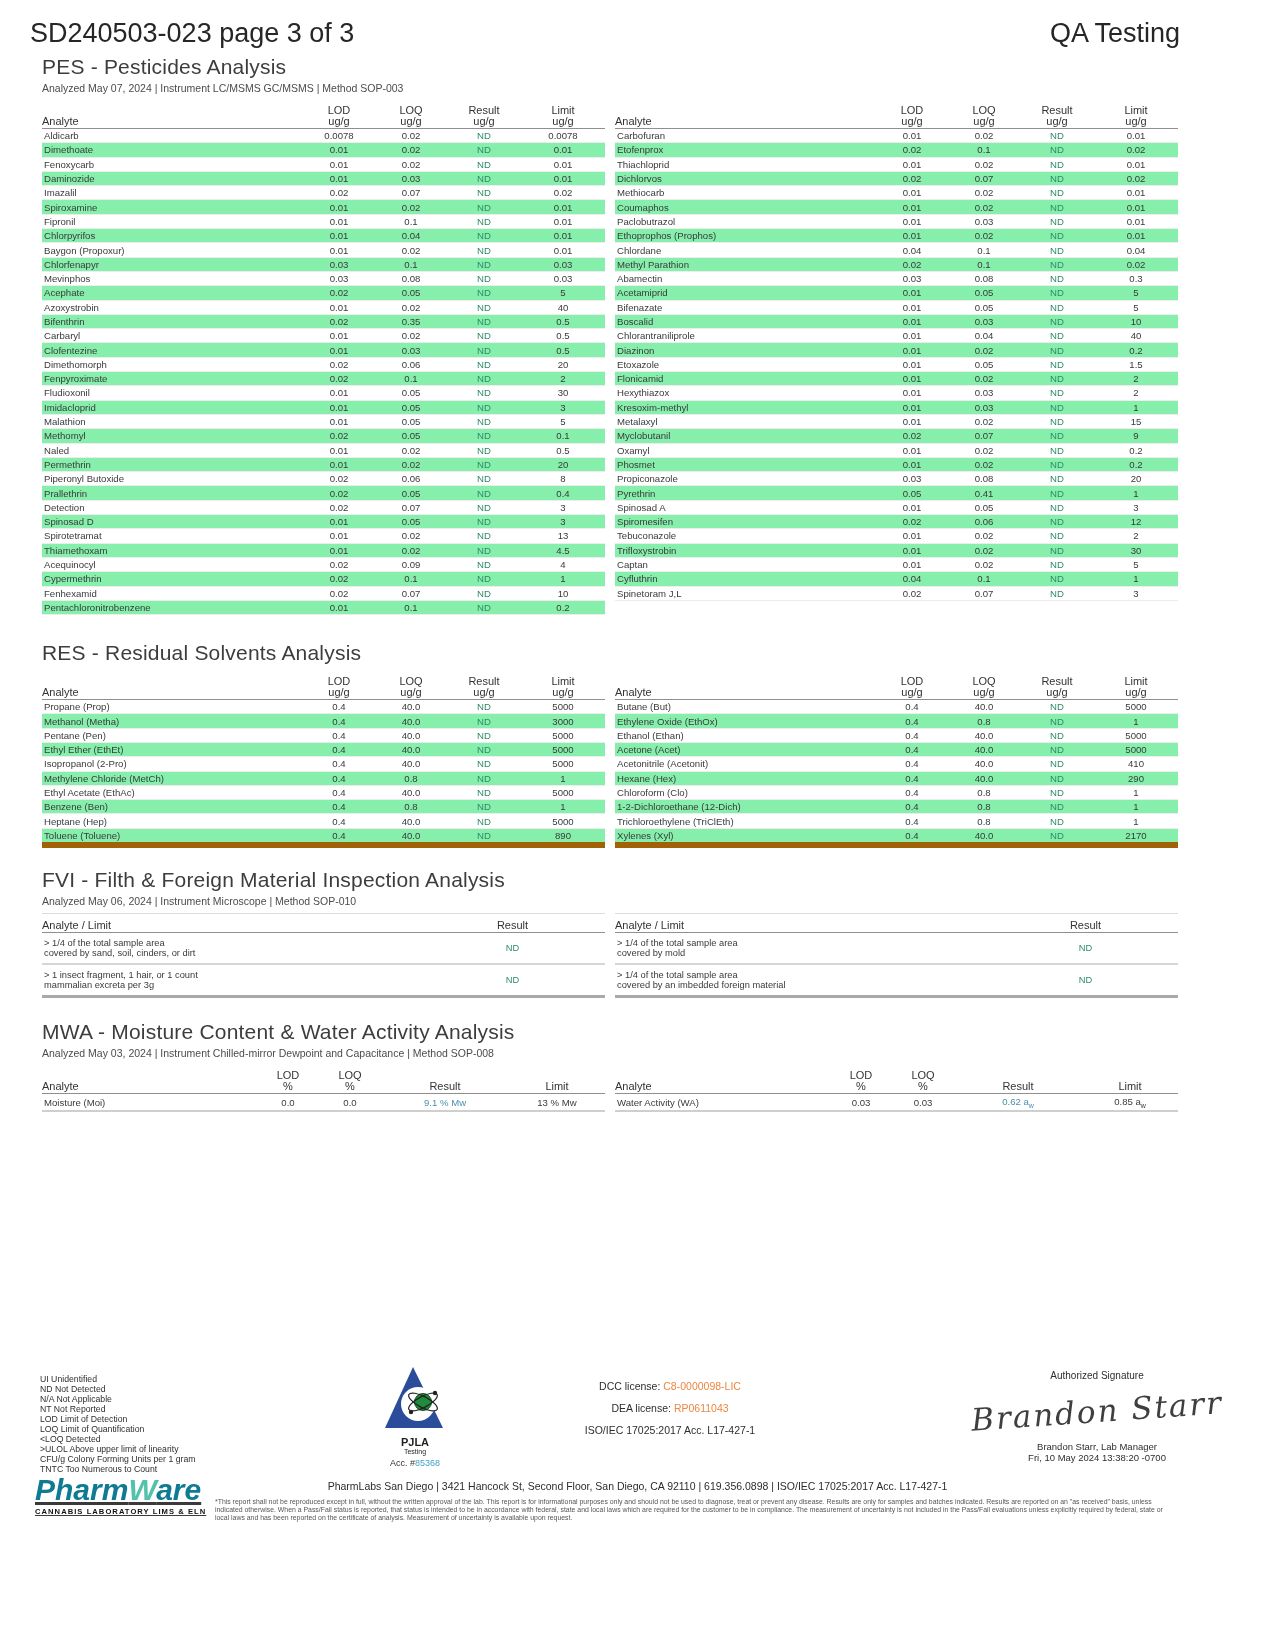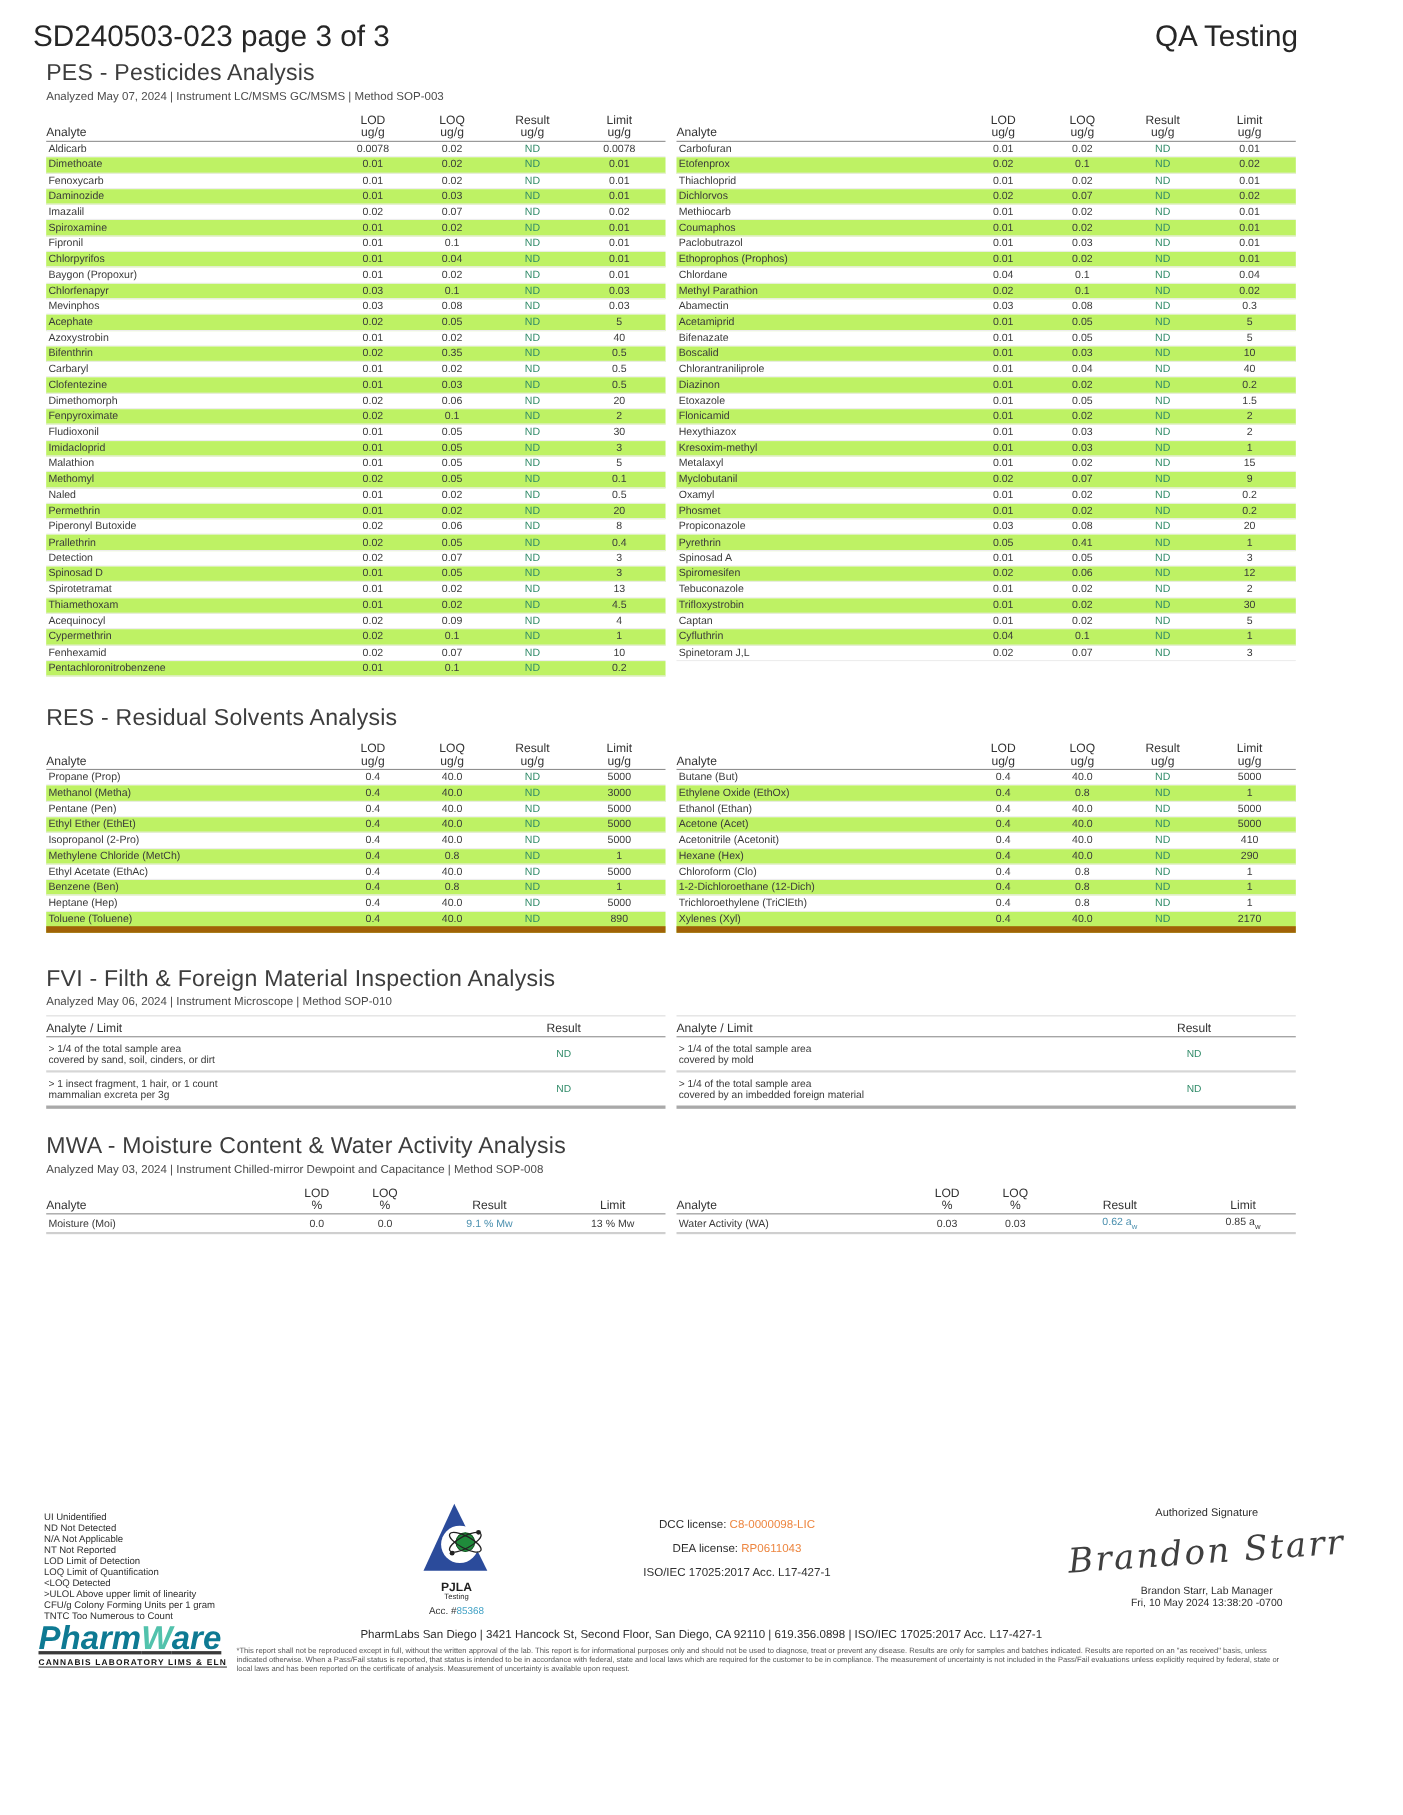--- a/index.html
+++ b/index.html
@@ -4,39 +4,39 @@
 <style>
   html,body{margin:0;padding:0;background:#fff;}
   body{font-family:"Liberation Sans","DejaVu Sans",sans-serif;color:#3a3a3a;}
   .page{position:relative;width:1275px;height:1650px;background:#fff;overflow:hidden;}
 
   .topbar{display:flex;justify-content:space-between;align-items:flex-start;padding:18px 95px 0 30px;font-size:27px;color:#262626;}
 
   .sec{margin-left:42px;margin-right:97px;}
   .sec-pes{margin-top:6px;}
   .sec-res{margin-top:26px;}
-  .sec-fvi{margin-top:30px;}
+  .sec-fvi{margin-top:20px;}
   .sec-mwa{margin-top:22px;}
   .sec-title{font-size:21px;color:#3d3d3d;font-weight:400;letter-spacing:.2px;}
   .sec-meta{font-size:10.5px;color:#4c4c4c;margin-top:3px;}
 
   .halves{display:flex;gap:10px;margin-top:6px;}
   .half{flex:1;min-width:0;}
 
   .t-head{display:grid;border-bottom:1px solid #8f8f8f;}
   .g5{grid-template-columns:1fr 72px 72px 74px 84px;}
   .g2{grid-template-columns:1fr 185px;}
   .g5m{grid-template-columns:215px 62px 62px 128px 1fr;}
   .hc{display:flex;flex-direction:column;justify-content:flex-end;align-items:center;padding-bottom:2px;font-size:11px;color:#333;line-height:10.5px;height:26px;}
   .hc-first{align-items:flex-start;}
   .fvi-head .hc{height:16px;}
   .fvi-head{border-top:1px solid #dcdcdc;}
 
   .t-row{display:grid;height:13.3px;align-items:center;font-size:9.6px;border-bottom:1px solid #ededed;}
-  .t-row.alt{background:#bef264;}
+  .t-row.alt{background:#86efac;}
   .c.name{padding-left:2px;white-space:nowrap;overflow:hidden;}
   .c.num{text-align:center;white-space:nowrap;}
   .nd{color:var(--nd_green,#2F8A68);}
   .mwa-val{color:var(--value_blue,#4A8FAE);}
 
   .fvi-body .t-row{height:30px;border-bottom:2px solid #d6d6d6;font-size:9.3px;}
   .fvi-body .t-row:last-child{border-bottom:3px solid #a9a9a9;}
   .fvi-lim div{line-height:10.5px;}
   .mwa-body .t-row{height:16px;border-bottom:2px solid #cfcfcf;}
   .res-body .t-row:last-child{border-bottom:6px solid #a16207;}

